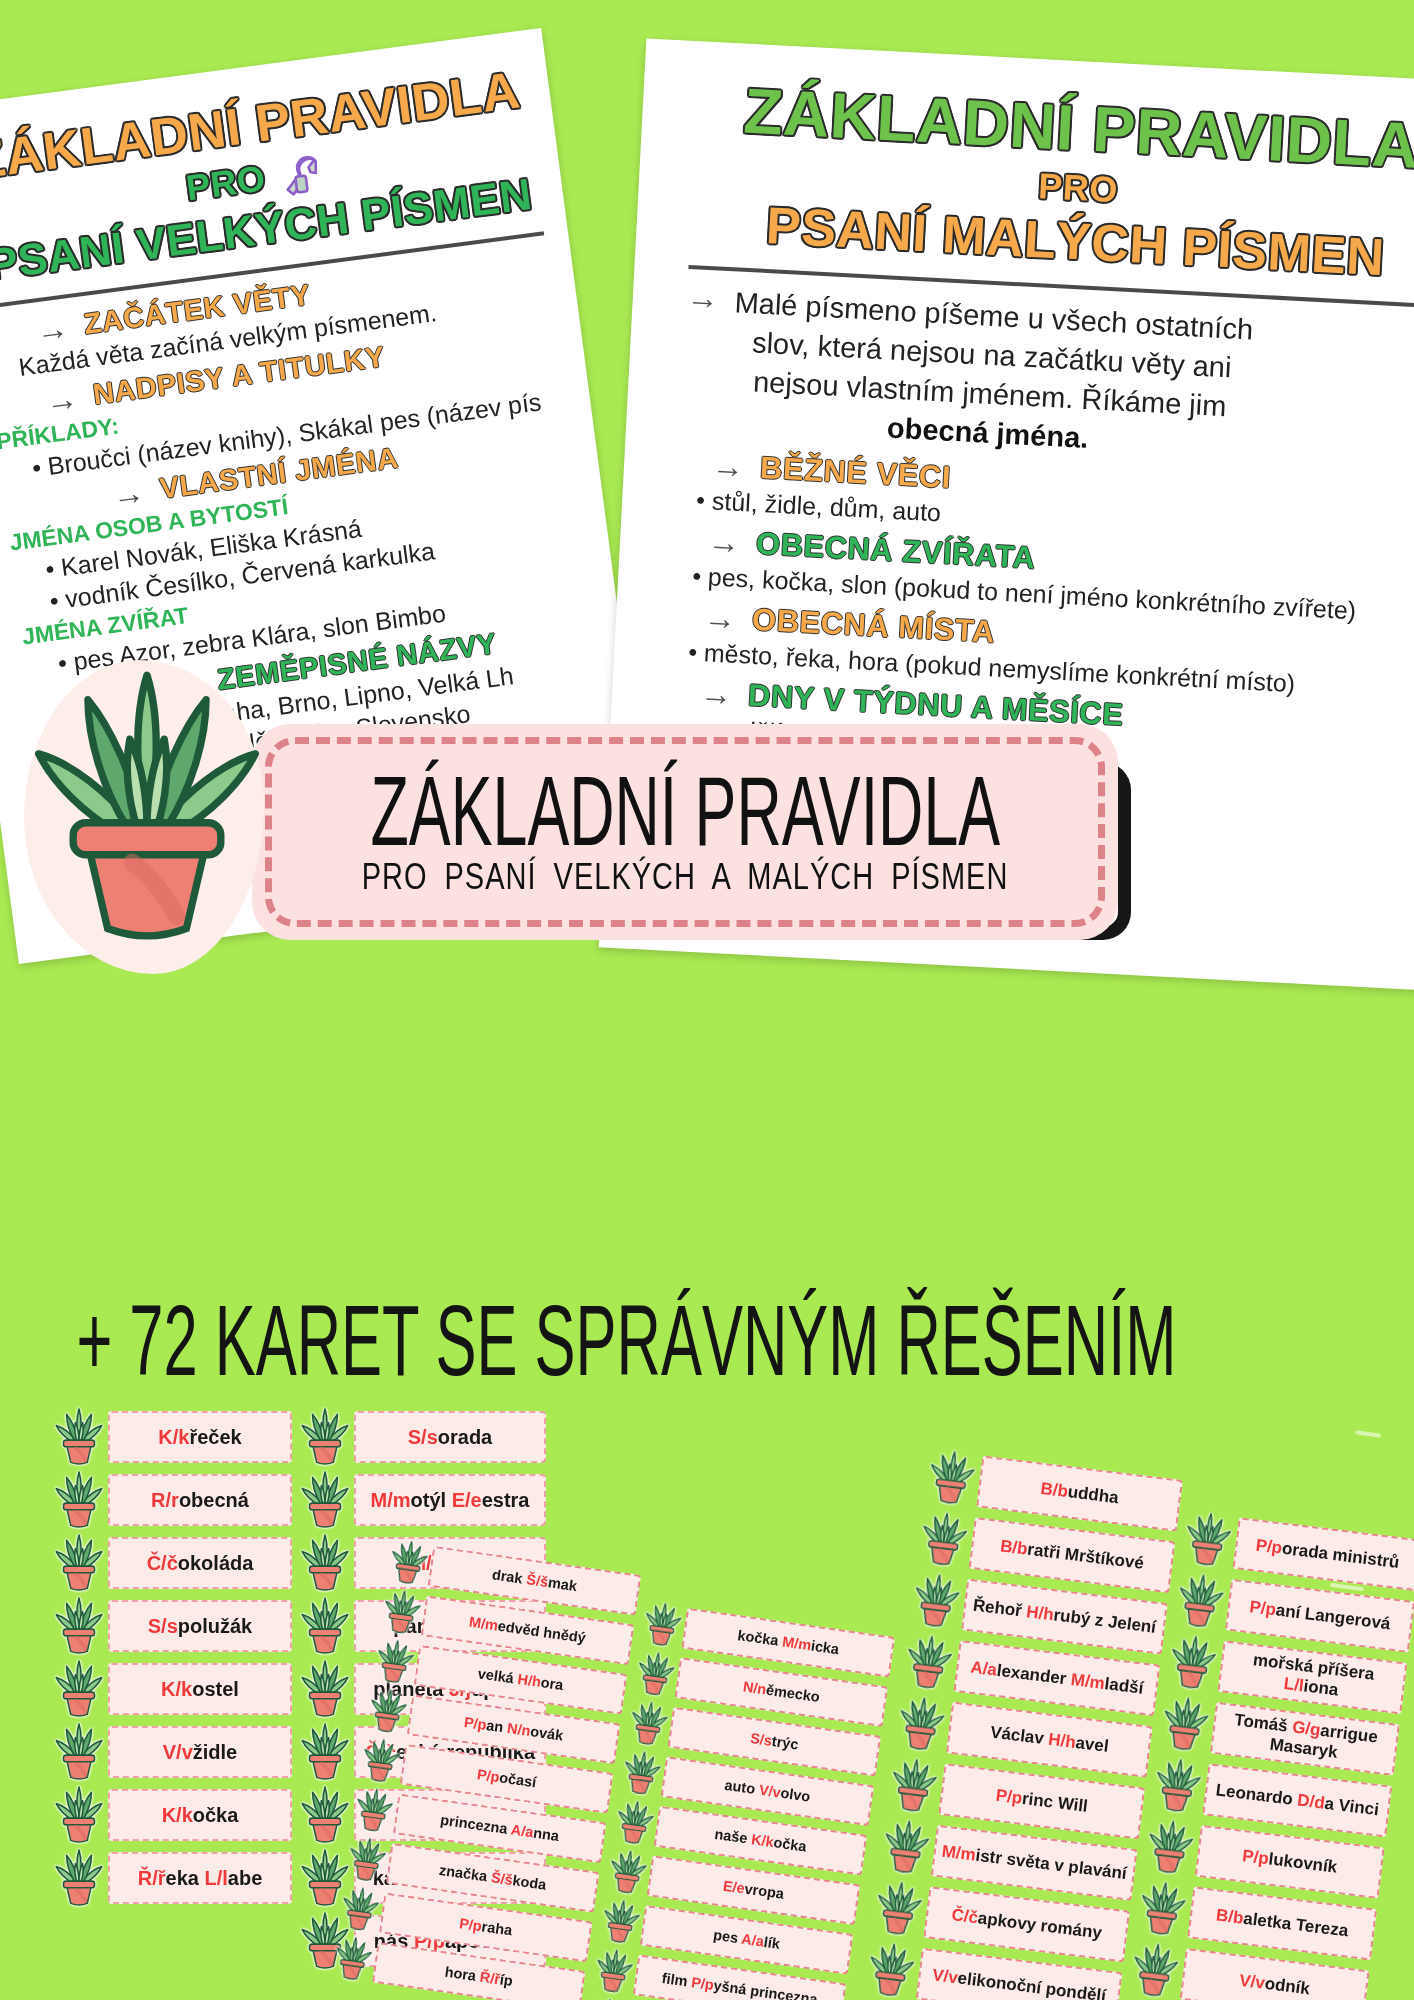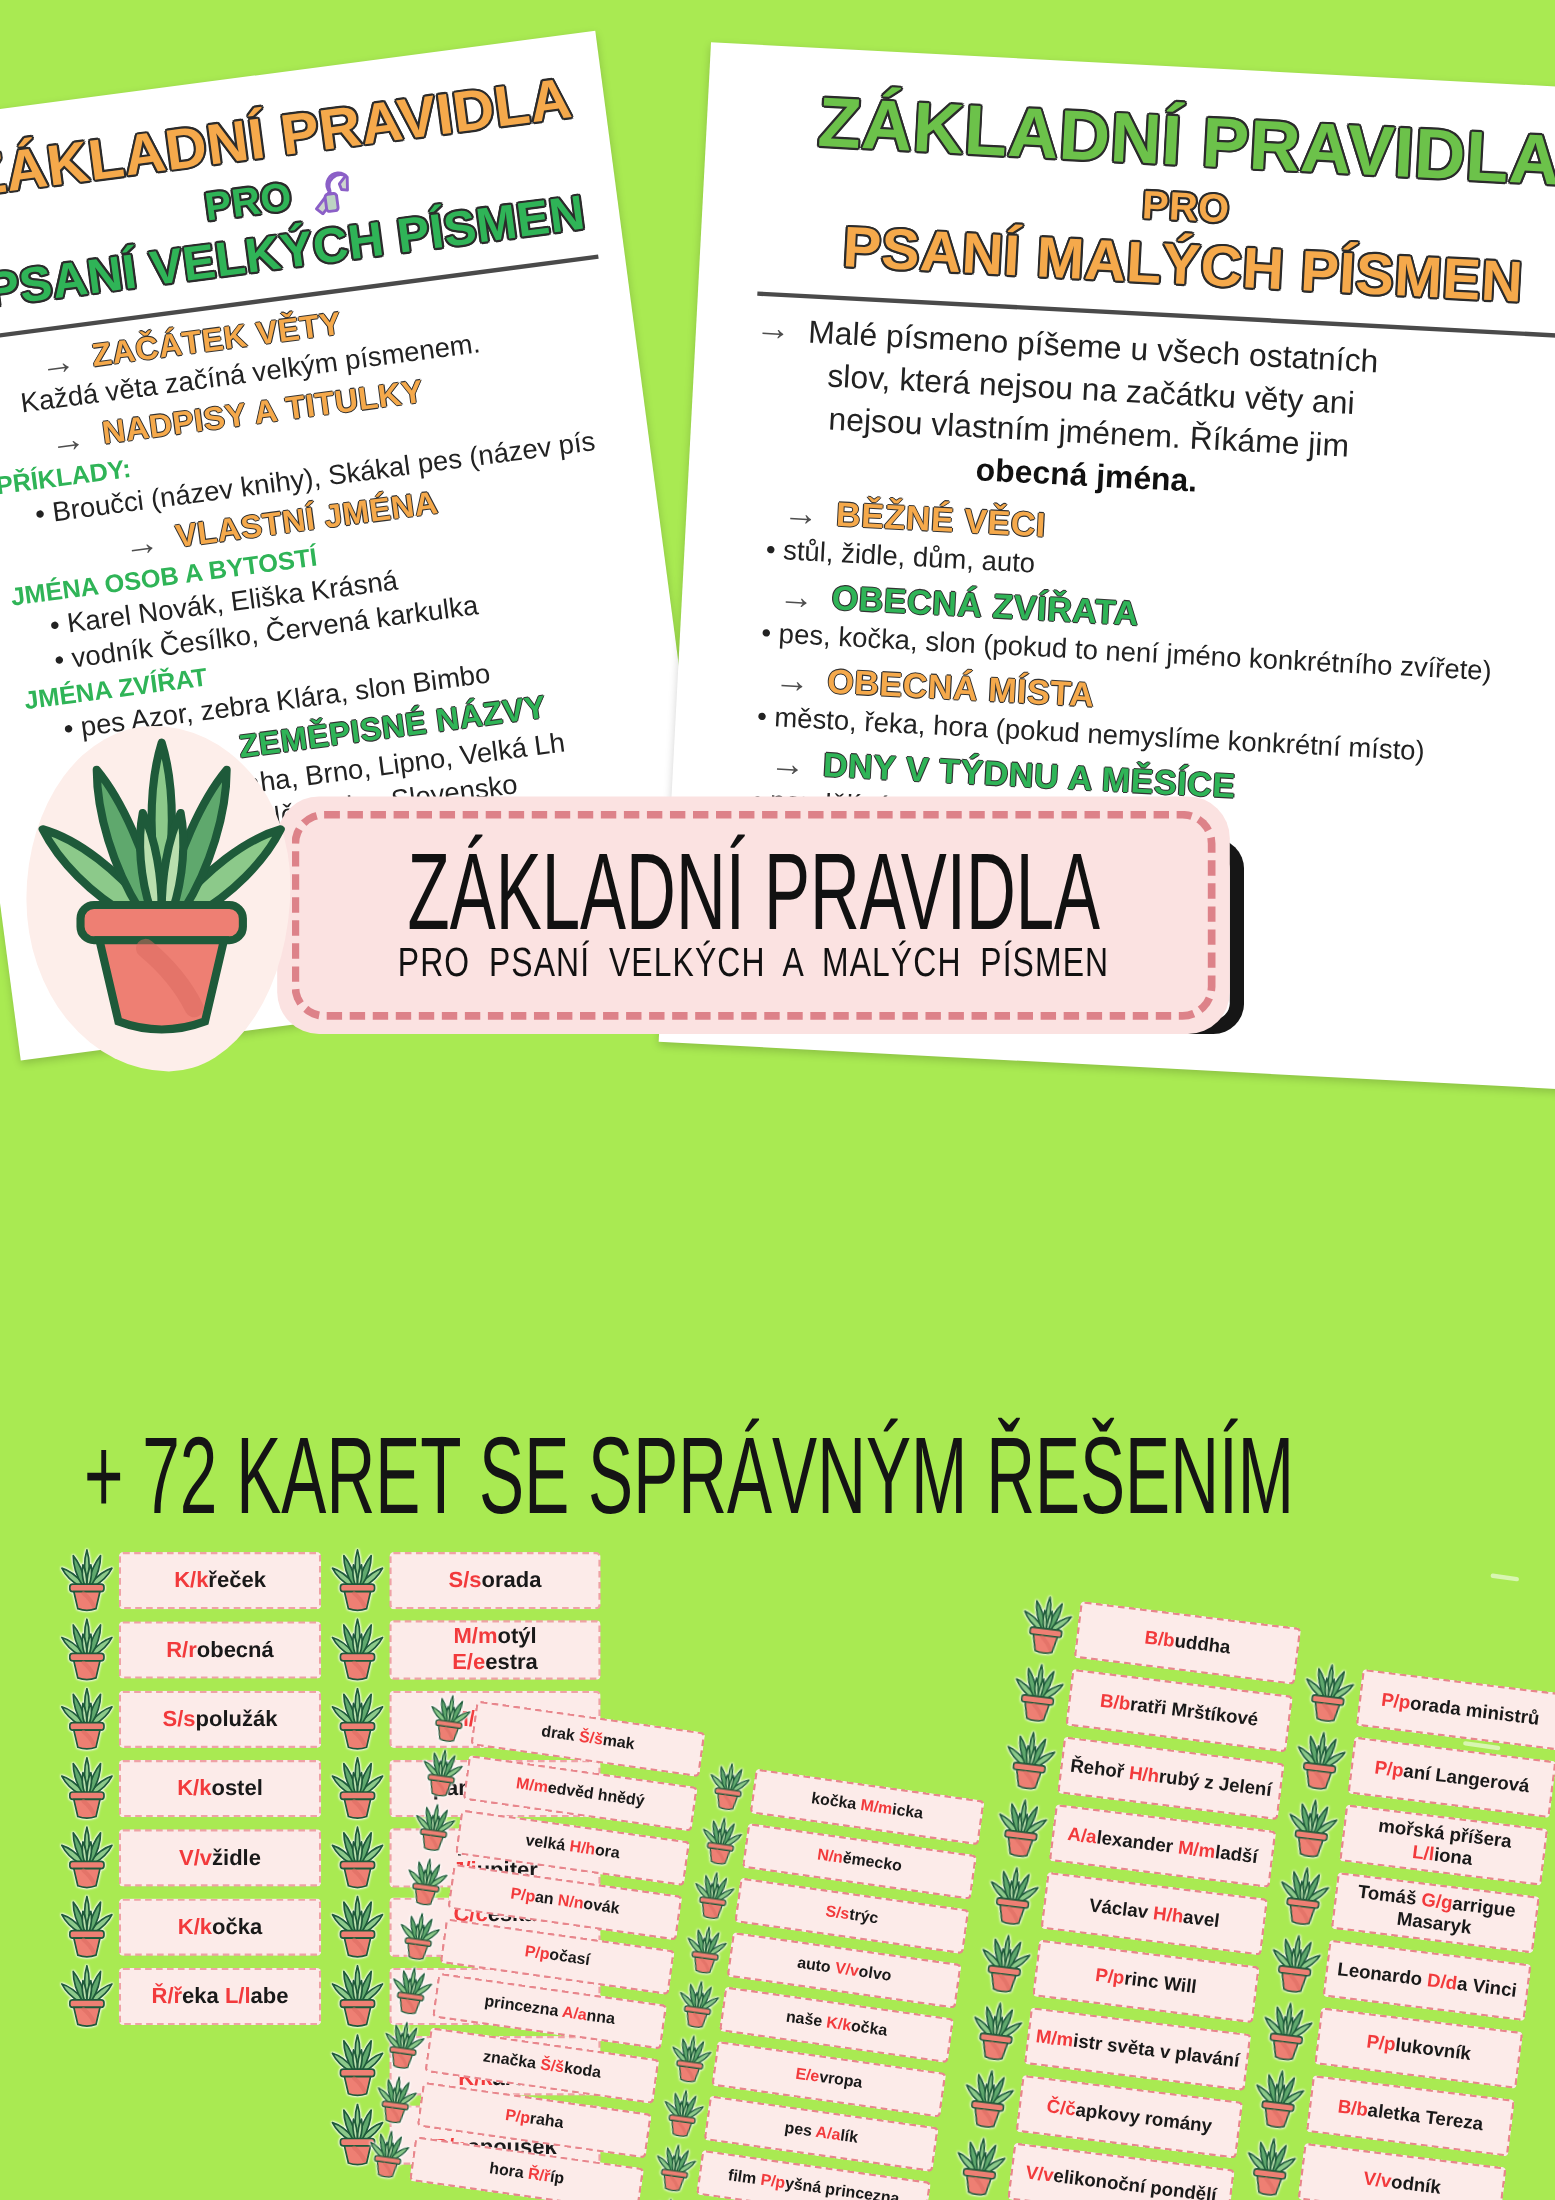--- a/index.html
+++ b/index.html
@@ -71,21 +71,21 @@
   .cardcol{position:absolute;}
   .card{display:flex;align-items:center;}
   .card .pot{flex:0 0 auto;filter:drop-shadow(0 0 1px #fff) drop-shadow(0 0 1px #fff);}
   .card .lab{flex:1;background:#fcebe9;border:2px dashed #efa2a6;border-radius:4px;
     text-align:center;font-weight:700;color:#191919;display:flex;align-items:center;
     justify-content:center;line-height:1.15;}
   .red{color:#f23a3c;}
 
   .ga{z-index:6;} .ga .card{margin-bottom:5px;}
   .ga .pot{width:54px;height:58px;margin-right:2px;}
-  .ga .lab{font-size:20px;min-height:44px;padding:2px 20px;}
+  .ga .lab{font-size:20px;min-height:44px;padding:2px 8px;}
   .ga1{left:52px;top:1408px;width:240px;}
   .ga2{left:298px;top:1408px;width:248px;}
 
   .gb{position:absolute;left:392px;top:1538px;width:540px;transform:rotate(8deg);
     transform-origin:0 0;z-index:6;}
   .gb .cardcol{position:absolute;}
   .gb .card{margin-bottom:6px;}
   .gb .pot{width:40px;height:44px;margin-right:2px;}
   .gb .lab{font-size:14.5px;min-height:33px;padding:2px 3px;border-color:#e8868c;}
   .gb1{left:0;top:0;width:252px;}
@@ -243,20 +243,28 @@
         </svg>
         <div class="lab">
           <span><span class="red">R/r</span><span>obecná</span></span>
         </div>
       </div>
       <div class="card">
         <svg class="pot" viewBox="0 0 100 112">
           <use href="#aloe"></use>
         </svg>
         <div class="lab">
+          <span><span class="red">Č/č</span><span>okoláda</span></span>
+        </div>
+      </div>
+      <div class="card">
+        <svg class="pot" viewBox="0 0 100 112">
+          <use href="#aloe"></use>
+        </svg>
+        <div class="lab">
           <span><span class="red">S/s</span><span>polužák</span></span>
         </div>
       </div>
       <div class="card">
         <svg class="pot" viewBox="0 0 100 112">
           <use href="#aloe"></use>
         </svg>
         <div class="lab">
           <span><span class="red">K/k</span><span>ostel</span></span>
         </div>

